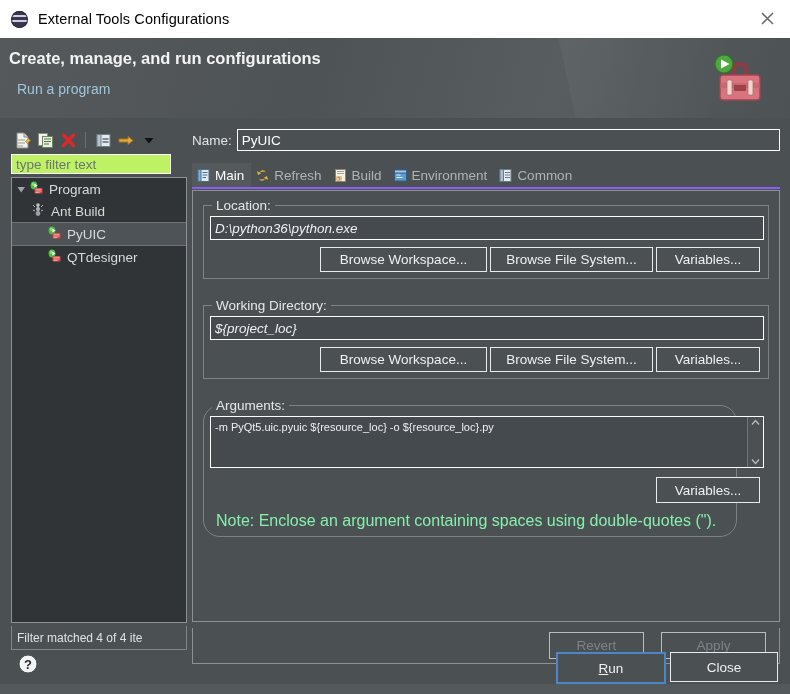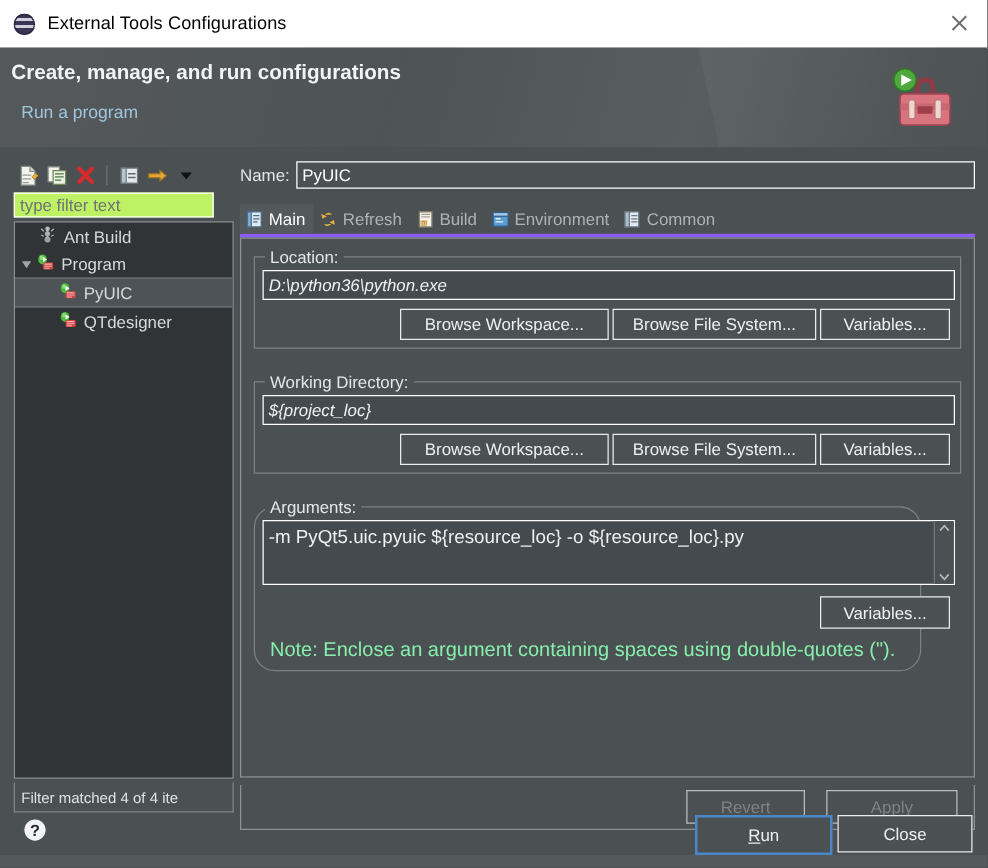--- a/index.html
+++ b/index.html
@@ -115,21 +115,21 @@
     position:absolute;left:192px;top:10px;width:588px;height:560px;
   }
   .namerow{display:flex;align-items:center;height:24px;}
   .namelbl{font-size:13.5px;color:#e2e5e6;margin-right:5px;}
   .nameinput{
     flex:1;height:22px;background:#4b5053;border:1px solid #ffffff;box-sizing:border-box;
     display:flex;align-items:center;padding-left:4px;font-size:13.5px;color:#ffffff;
   }
   .tabs{
     margin-top:9px;height:26px;display:flex;align-items:flex-end;gap:0;
-    border-bottom:4px solid #8b5cf6;
+    border-bottom:2px solid #8b5cf6;
   }
   .tab{
     display:flex;align-items:center;height:24px;padding:0 7px 0 4px;
     font-size:13.5px;color:#aeb3b6;cursor:pointer;gap:4px;
   }
   .tab.active{color:#ffffff;background:#54595c;}
   .tab .ti{width:15px;height:15px;display:block;}
 
   .panel{
     position:absolute;left:0;top:62px;width:588px;height:432px;
@@ -151,21 +151,21 @@
     color:#eef0f1;font-size:13.5px;
     display:flex;align-items:center;justify-content:center;cursor:pointer;
     font-family:"Liberation Sans",sans-serif;
   }
   .btn.disabled{color:#7d8386;border-color:#b9bdbf;cursor:default;}
   .argbox{
     position:absolute;background:#444a4d;border:1px solid #ffffff;box-sizing:border-box;
     display:flex;
   }
   .argtext{
-    flex:1;padding:4px 0 0 4px;font-size:15px;color:#eef0f1;
+    flex:1;padding:4px 0 0 4px;font-size:11px;color:#eef0f1;
   }
   .argscroll{
     width:15px;background:#4b5053;border-left:1px solid #6f7578;
     display:flex;flex-direction:column;justify-content:space-between;align-items:center;
     padding:2px 0;
   }
   .note{
     position:absolute;font-size:16px;color:#86efac;white-space:nowrap;
   }
 
@@ -270,49 +270,49 @@
           </svg>
         </div>
       </div>
 
       <div class="filterbox">
         <span>type filter text</span>
       </div>
 
       <div class="tree">
 
+        <div class="trow" style="padding-left:2px;">
+          <div class="twist">
+            <svg width="9" height="9" viewBox="0 0 9 9">
+              <path d="M0.5 2 L8 2 L4.2 7.5 z" fill="#9ea4a7"></path>
+            </svg>
+          </div>
+          <div class="tico">
+            <svg width="16" height="16" viewBox="0 0 16 16">
+              <ellipse cx="6" cy="5.5" rx="3.4" ry="4" fill="#4dbc3f"></ellipse>
+              <ellipse cx="5.2" cy="4.2" rx="1.4" ry="1.8" fill="#9be68c" opacity=".8"></ellipse>
+              <path d="M6.4 3.6 L9.6 5.6 L6.4 7.6 z" fill="#ffffff"></path>
+              <rect x="6.5" y="8" width="8" height="5.5" rx="1" fill="#d24545"></rect>
+              <path d="M7.5 9.3 h6 M7.5 11 h6 M7.5 12.6 h4" stroke="#f2b3b3" stroke-width=".9"></path>
+            </svg>
+          </div>
+          <span>Program</span>
+        </div>
+
         <div class="trow" style="padding-left:18px;">
           <div class="tico">
             <svg width="16" height="16" viewBox="0 0 16 16">
               <path d="M8 2 v11" stroke="#cfd3d5" stroke-width="1.3"></path>
               <circle cx="8" cy="3" r="1.8" fill="#b9bec1"></circle>
               <circle cx="8" cy="7" r="2.1" fill="#a9aeb2"></circle>
               <circle cx="8" cy="11.5" r="2.4" fill="#9aa0a4"></circle>
               <path d="M5 5 L3 3 M11 5 L13 3 M5 9 L3 8 M11 9 L13 8" stroke="#b0b5b8" stroke-width="1"></path>
             </svg>
           </div>
           <span>Ant Build</span>
-        </div>
-
-        <div class="trow" style="padding-left:2px;">
-          <div class="twist">
-            <svg width="9" height="9" viewBox="0 0 9 9">
-              <path d="M0.5 2 L8 2 L4.2 7.5 z" fill="#9ea4a7"></path>
-            </svg>
-          </div>
-          <div class="tico">
-            <svg width="16" height="16" viewBox="0 0 16 16">
-              <ellipse cx="6" cy="5.5" rx="3.4" ry="4" fill="#4dbc3f"></ellipse>
-              <ellipse cx="5.2" cy="4.2" rx="1.4" ry="1.8" fill="#9be68c" opacity=".8"></ellipse>
-              <path d="M6.4 3.6 L9.6 5.6 L6.4 7.6 z" fill="#ffffff"></path>
-              <rect x="6.5" y="8" width="8" height="5.5" rx="1" fill="#d24545"></rect>
-              <path d="M7.5 9.3 h6 M7.5 11 h6 M7.5 12.6 h4" stroke="#f2b3b3" stroke-width=".9"></path>
-            </svg>
-          </div>
-          <span>Program</span>
         </div>
 
         <div class="trow sel" style="padding-left:34px;">
           <div class="tico">
             <svg width="16" height="16" viewBox="0 0 16 16">
               <ellipse cx="6" cy="5.5" rx="3.4" ry="4" fill="#4dbc3f"></ellipse>
               <ellipse cx="5.2" cy="4.2" rx="1.4" ry="1.8" fill="#9be68c" opacity=".8"></ellipse>
               <path d="M6.4 3.6 L9.6 5.6 L6.4 7.6 z" fill="#ffffff"></path>
               <rect x="6.5" y="8" width="8" height="5.5" rx="1" fill="#d24545"></rect>
               <path d="M7.5 9.3 h6 M7.5 11 h6 M7.5 12.6 h4" stroke="#f2b3b3" stroke-width=".9"></path>

